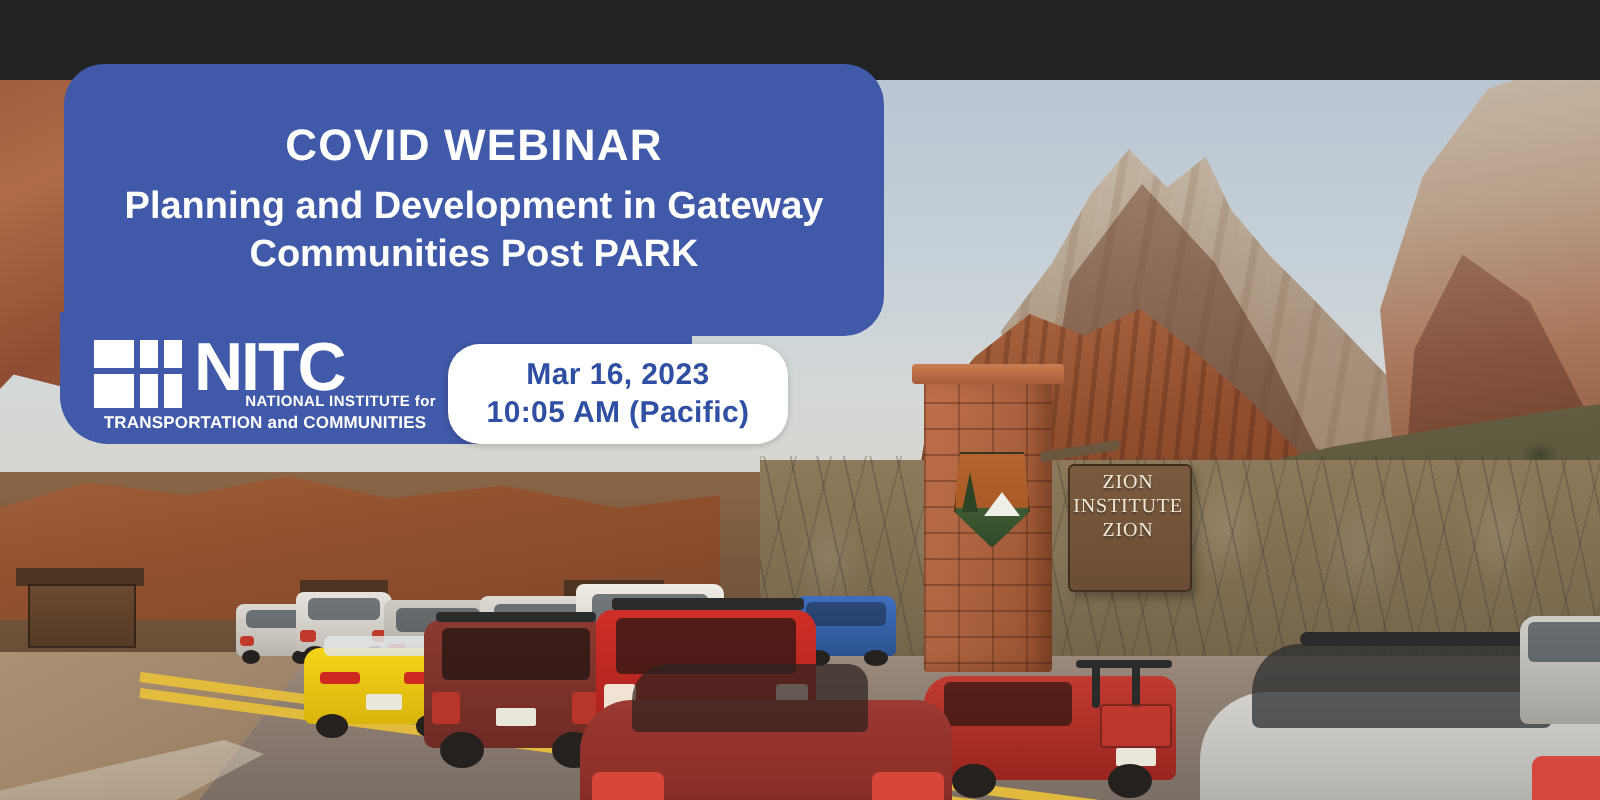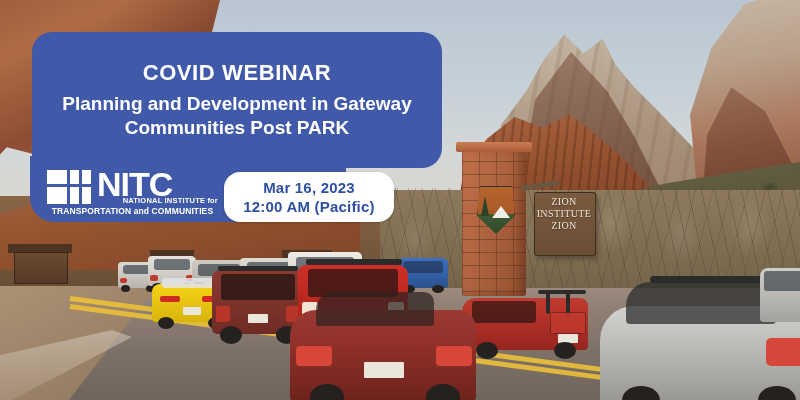--- a/index.html
+++ b/index.html
@@ -10,21 +10,21 @@
   #banner {
     position: relative;
     width: 800px;
     height: 400px;
     overflow: hidden;
     font-family: "Liberation Sans", sans-serif;
     user-select: none;
   }
 
   
-  .photo { position: absolute; inset: 0; overflow: hidden; }
+  .photo { position: absolute; inset: 0; overflow: hidden; margin-top: 40px; }
 
   
   .sky {
     position: absolute; left: 0; top: 0; width: 800px; height: 200px;
     background: linear-gradient(to bottom, #b9c6d2 0%, #c6d0d8 45%, #d3d8d8 75%, #d8d6cf 100%);
   }
 
   
   .cliff-far-left {
     position: absolute; left: -40px; top: 0px; width: 260px; height: 230px;
@@ -515,16 +515,16 @@
       <i style="left:23px; top:17px; width:9px;  height:17px;"></i>
       <i style="left:35px; top:17px; width:9px;  height:17px;"></i>
     </div>
   </div>
   <div class="logo-word">NITC</div>
   <div class="logo-sub1">NATIONAL INSTITUTE for</div>
   <div class="logo-sub2">TRANSPORTATION and COMMUNITIES</div>
 
   <div class="date-badge">
     <div class="date-line">Mar 16, 2023</div>
-    <div class="date-line">12:00 AM (Pacific)</div>
+    <div class="date-line">10:05 AM (Pacific)</div>
   </div>
 
 </div>
 
 </body></html>

